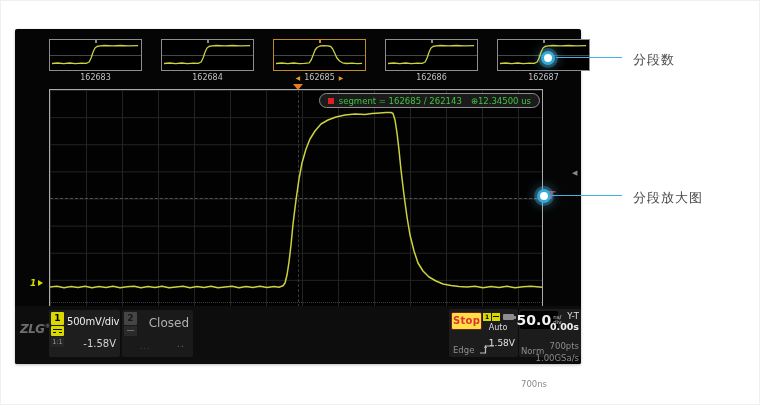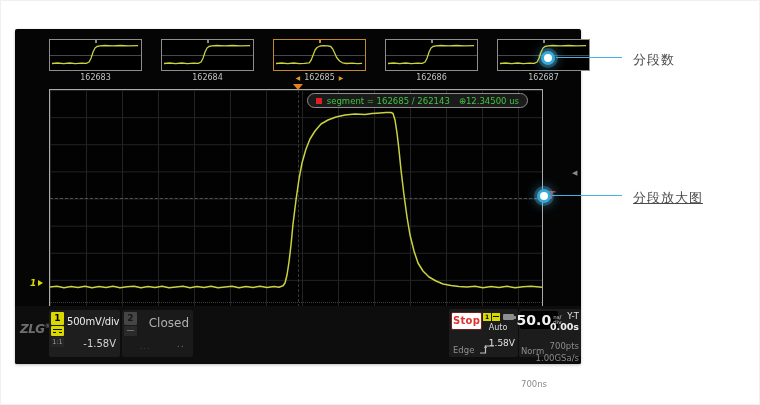--- a/index.html
+++ b/index.html
@@ -26,21 +26,21 @@
   
   .plot{position:absolute;left:34px;top:60px;width:492px;height:217px;background:#020202;border:1px solid #ababab;
         background-image:linear-gradient(to right,#232323 1px,transparent 1px),
                          linear-gradient(to bottom,#232323 1px,transparent 1px);
         background-size:36px 27.125px;}
   .hcenter{position:absolute;left:0;right:0;top:108px;border-top:1px dashed #525252;}
   .vtrig{position:absolute;top:0;bottom:0;left:248px;border-left:1px dashed #3a3a2c;}
   .minor{position:absolute;left:0;right:0;top:212px;border-top:1px dotted #3c3c3c;}
   .trig-tri{position:absolute;left:243px;top:-6px;width:0;height:0;z-index:3;
             border-left:5px solid transparent;border-right:5px solid transparent;border-top:6px solid #e6801e;}
-  .segbadge{position:absolute;top:3px;right:14px;z-index:4;display:flex;align-items:center;gap:5px;height:13px;
+  .segbadge{position:absolute;top:3px;right:2px;z-index:4;display:flex;align-items:center;gap:5px;height:13px;
             padding:0 8px;background:rgba(28,28,28,.95);border:1px solid #8d8d8d;border-radius:8px;}
   .sq{width:6px;height:6px;background:#e02020;}
   .segtext,.segtime{font-size:8.5px;color:#3fc43f;white-space:nowrap;}
   .segtime{margin-left:4px;}
 
   .gnd{position:absolute;left:15px;top:249px;display:flex;align-items:center;color:#d9d900;
        font-size:9px;font-weight:bold;font-style:italic;}
   .gnd-arrow{display:inline-block;width:0;height:0;border-top:3.5px solid transparent;
              border-bottom:3.5px solid transparent;border-left:5px solid #d9d900;margin-left:2px;}
   .tmark{position:absolute;left:533px;top:161px;color:#c43434;font-size:10px;font-weight:bold;font-style:italic;}
@@ -65,21 +65,21 @@
   .ch-off{position:absolute;right:4px;top:28px;font-size:10px;color:#d2d2d2;}
   .b2{height:13px;background:#454545;color:#171717;font-size:9px;font-weight:bold;text-align:center;line-height:13px;border-radius:1px;}
   .bcpl2{position:relative;height:10px;background:#2a2a2a;margin-top:1px;border-radius:1px;}
   .bcpl2::before{content:"";position:absolute;left:3px;right:3px;top:4px;border-top:1.5px solid #6e6e6e;}
   .ch2-status{position:absolute;right:4px;top:6px;font-size:12px;color:#b0b0b0;}
   .ch2-dots{position:absolute;right:8px;top:28px;font-size:10px;color:#666;letter-spacing:1px;}
   .ch2-dots2{position:absolute;left:18px;top:32px;font-size:8px;color:#484848;letter-spacing:1px;}
 
   .trgblk{position:absolute;left:434px;top:3px;width:69px;height:48px;background:#1c1c1c;border-radius:2px;}
   .stop{position:absolute;left:2px;top:3px;width:29px;height:16px;line-height:16px;text-align:center;
-        background:#ffffff;border:1px solid #742019;border-radius:2px;color:#e23030;font-weight:bold;
+        background:#fde047;border:1px solid #742019;border-radius:2px;color:#e23030;font-weight:bold;
         font-size:10px;letter-spacing:.3px;}
   .tbadges{position:absolute;left:34px;top:4px;display:flex;gap:1px;align-items:center;}
   .y1{display:block;width:8px;height:8px;background:#d9d900;color:#000;font-size:6px;font-weight:bold;
       text-align:center;line-height:8px;}
   .y2{position:relative;display:block;width:8px;height:8px;background:#d9d900;}
   .y2::before{content:"";position:absolute;left:1px;right:1px;top:3px;border-top:1px solid #111;}
   .batt{position:relative;display:block;width:11px;height:6px;background:#8e8e8e;border-radius:1px;margin-left:2px;}
   .batt::after{content:"";position:absolute;right:-2px;top:1.5px;width:2px;height:3px;background:#8e8e8e;}
   .auto{position:absolute;left:33px;top:14px;width:32px;text-align:center;font-size:8px;color:#dedede;}
   .tlevel{position:absolute;right:3px;top:29px;font-size:9px;color:#e2e2e2;margin-left:29px;}
@@ -104,21 +104,21 @@
   
   .dot{position:absolute;width:8px;height:8px;border-radius:50%;background:#fff;border:3px solid #34a9dc;
        box-shadow:0 0 0 3px rgba(90,195,240,.30),0 0 9px 5px rgba(90,195,240,.22);}
   .d1{left:540px;top:50px;}
   .d2{left:536px;top:188px;}
   .cline{position:absolute;height:1px;background:#47b2e0;}
   .l1{left:555px;top:56px;width:66px;}
   .l2{left:551px;top:194px;width:70px;}
   .clabel{position:absolute;left:632px;font-size:13px;color:#4a4a4a;letter-spacing:1px;}
   .lb1{top:50px;}
-  .lb2{top:188px;text-decoration:underline;}
+  .lb2{top:188px;}
 </style>
 </head>
 <body>
 
 <div class="canvas">
   <div class="scope">
 
     <div class="thumbs">
       <div class="thumb">
         <div class="tbox">

